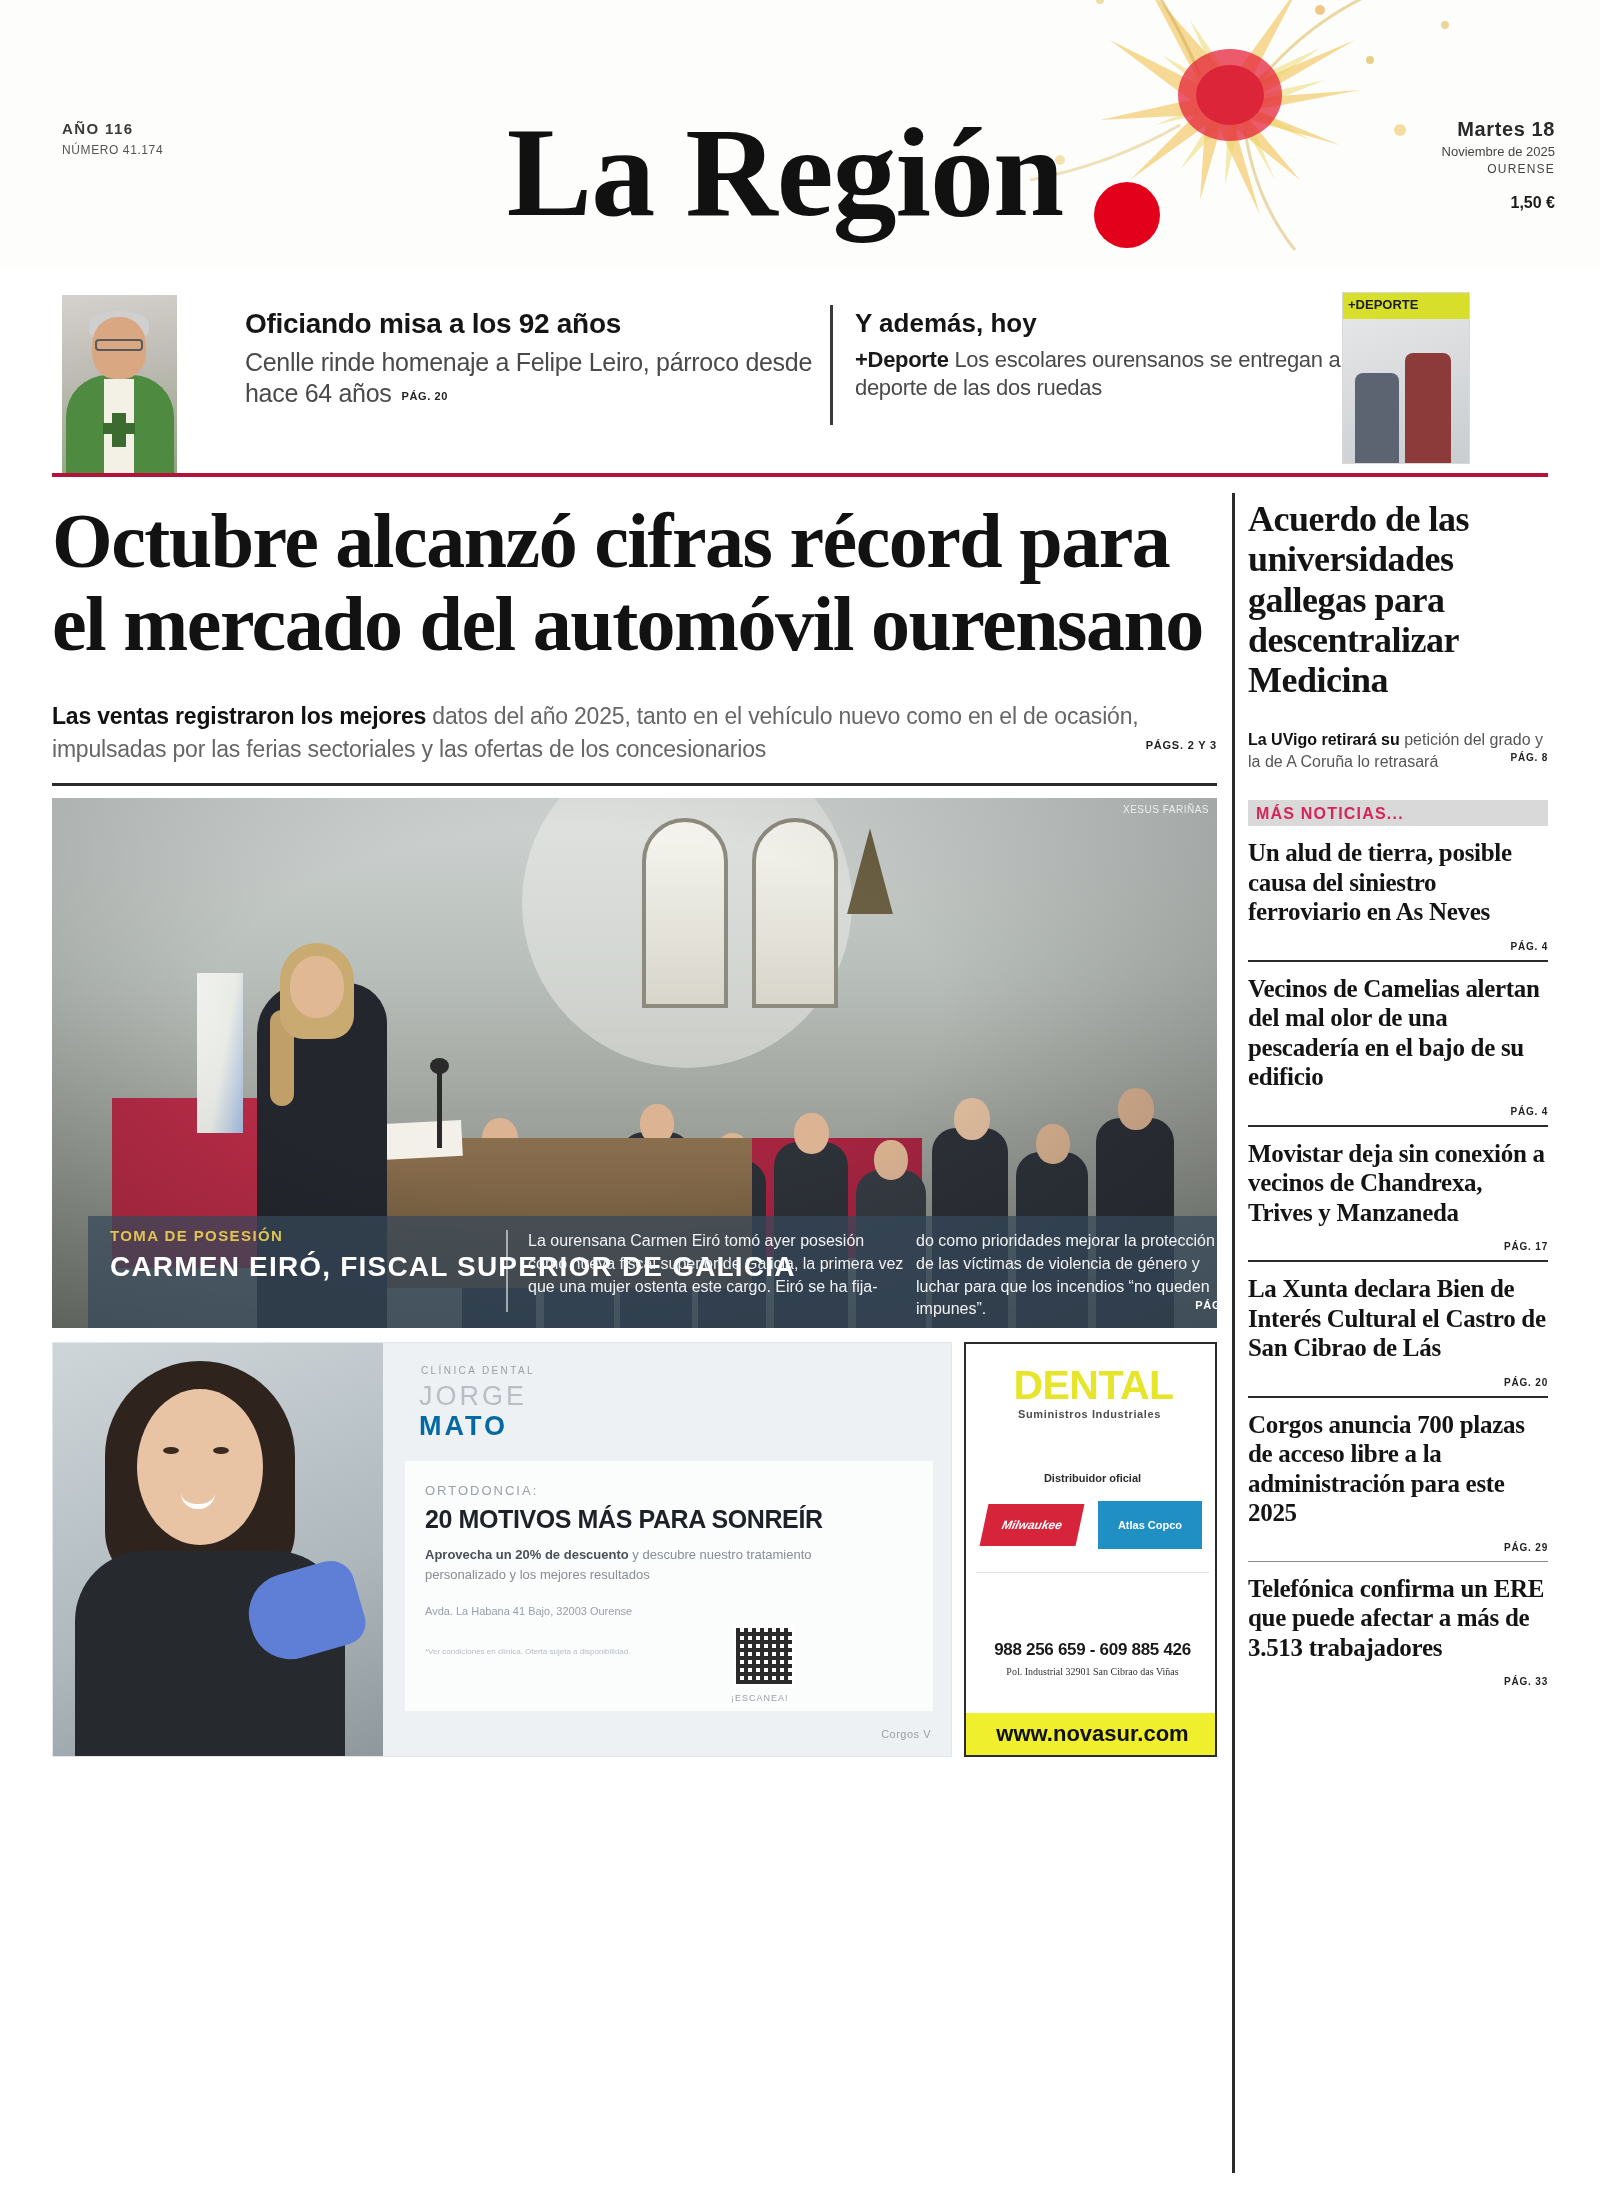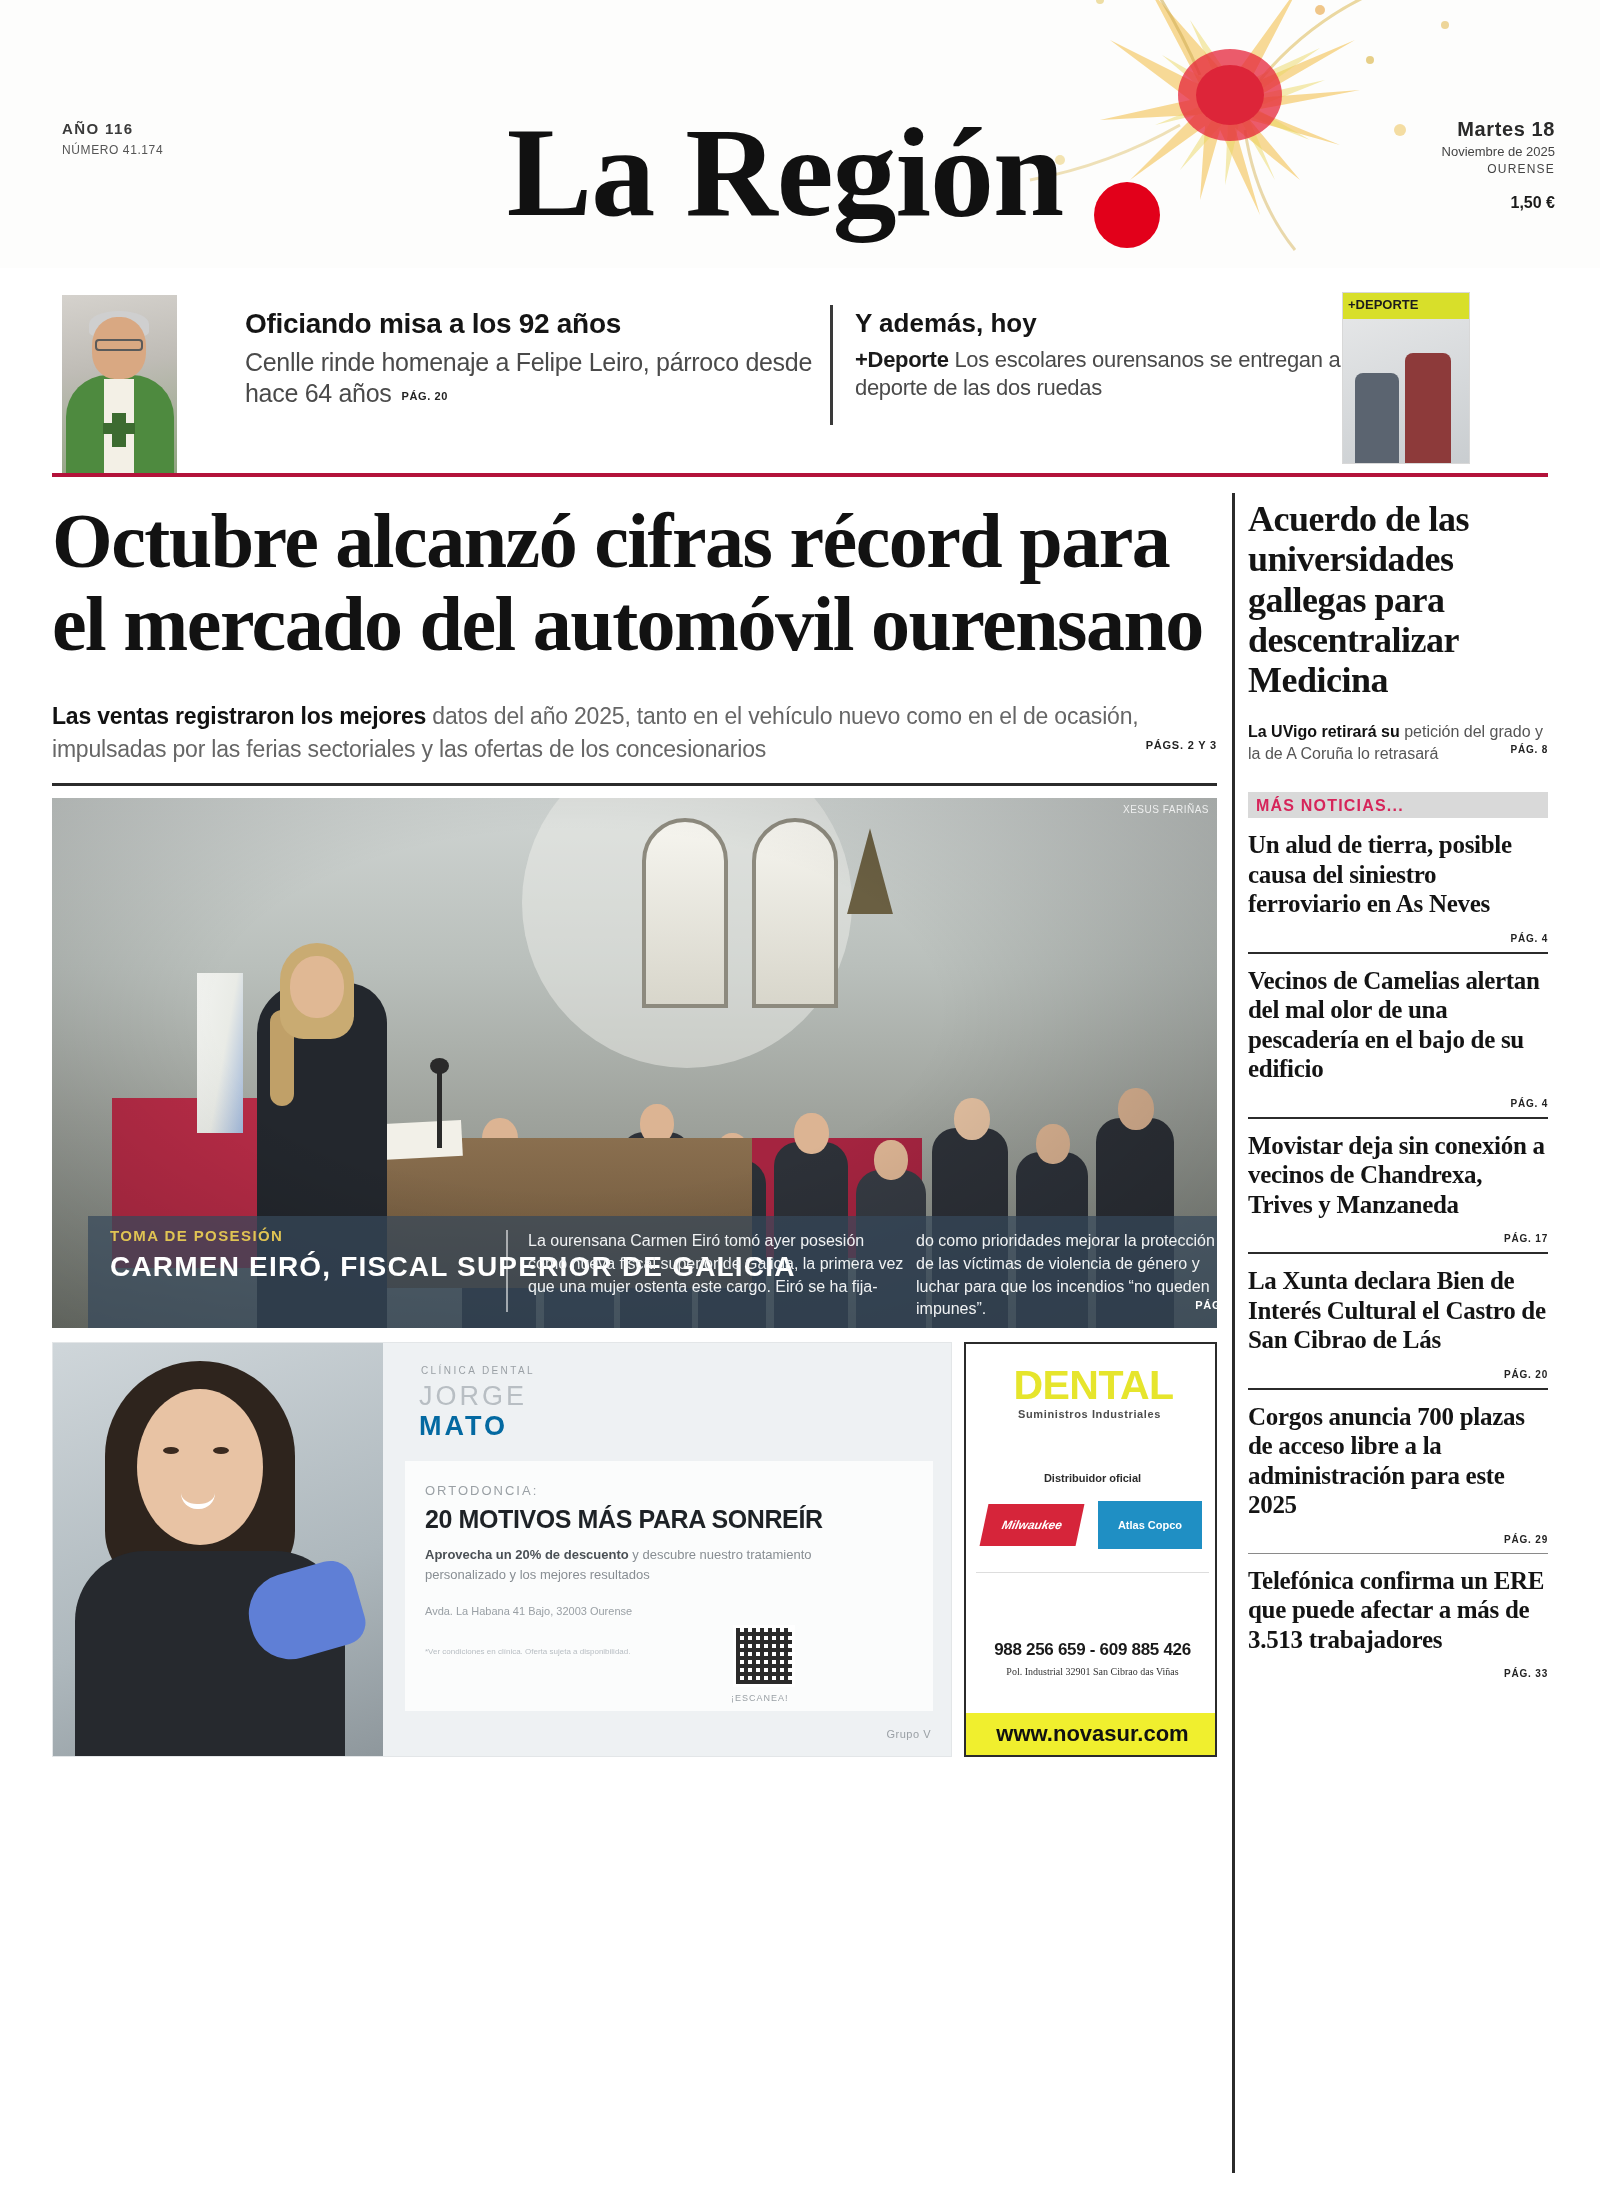--- a/index.html
+++ b/index.html
@@ -586,21 +586,21 @@
   }
   .side-lead-title {
     font-family: "Liberation Serif", serif;
     font-size: 36px; font-weight: 700; line-height: 1.12;
     color: #141414; letter-spacing: -0.5px;
     margin-top: 12px;
   }
   .side-lead-sub {
     font-family: "Liberation Sans", sans-serif;
     font-size: 16px; line-height: 1.42; color: #555;
-    margin-top: 20px;
+    margin-top: 28px;
   }
   .side-lead-sub b { color: #111; font-weight: 700; }
   .pag-right {
     font-family: "Liberation Sans", sans-serif;
     font-size: 10px; font-weight: 700; color: #222;
     letter-spacing: 0.8px; float: right; margin-left: 10px;
   }
   .mas-noticias {
     position: relative;
     margin-top: 26px;
@@ -804,21 +804,21 @@
             <div class="ad-claim">20 MOTIVOS MÁS PARA SONREÍR</div>
             <div class="ad-desc">
               <b>Aprovecha un 20% de descuento</b><span> y descubre nuestro tratamiento personalizado y los mejores resultados</span>
             </div>
             <div class="ad-addr">Avda. La Habana 41 Bajo, 32003 Ourense</div>
             <div class="ad-legal">*Ver condiciones en clínica. Oferta sujeta a disponibilidad.</div>
           </div>
 
           <div class="ad-qr"></div>
           <div class="ad-qrtxt">¡ESCANEA!</div>
-          <div class="ad-sponsor">Grupo V</div>
+          <div class="ad-sponsor">Corgos V</div>
         </div>
       </div>
 
       <div class="ad-novasur">
         <div class="nv-logo">DENTAL</div>
         <div class="nv-sub">Suministros Industriales</div>
         <div class="nv-dist">Distribuidor oficial</div>
         <div class="nv-brands">
           <div class="nv-milwaukee">Milwaukee</div>
           <div class="nv-atlas">Atlas Copco</div>

